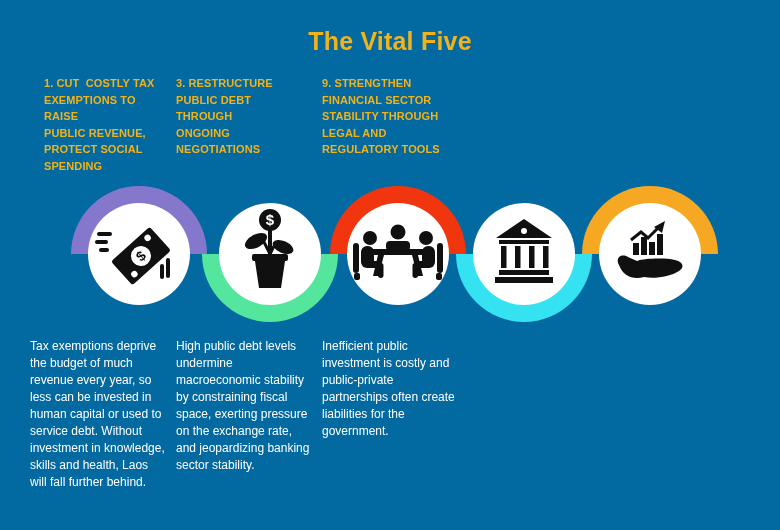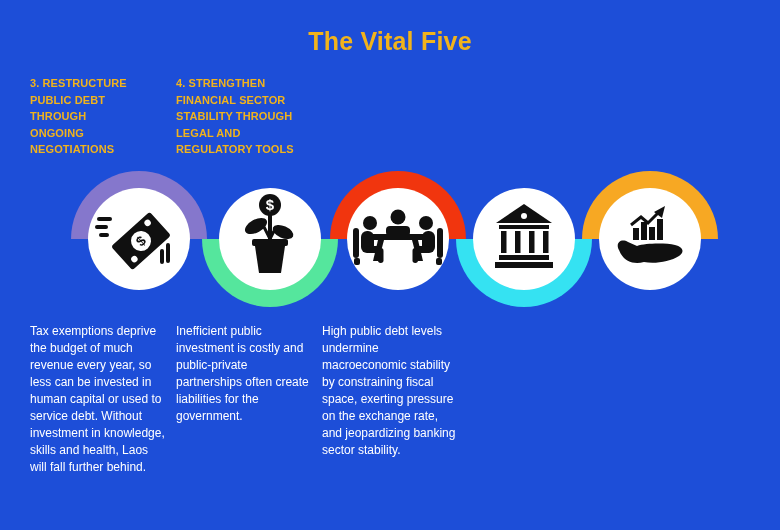--- a/index.html
+++ b/index.html
@@ -1,20 +1,20 @@
 <!DOCTYPE html>
 <html><head>
 <meta charset="utf-8">
 <style>
   html,body{margin:0;padding:0;background:#082c44;}
   .canvas{
     position:relative;
     width:780px;height:530px;
     margin:0 auto;
-    background:#1d4ed8;
+    background:#0369a1;
     overflow:hidden;
     font-family:"Liberation Sans","DejaVu Sans",sans-serif;
   }
   .title{
     margin-top:27px;
     text-align:center;
     font-size:25px;
     font-weight:bold;
     color:#f1b31c;
     letter-spacing:.2px;
@@ -51,26 +51,31 @@
   }
 </style>
 </head>
 <body>
 
 <div class="canvas">
 
   <div class="title">The Vital Five</div>
 
   <div class="cols headings">
+    <div class="heading col1-heading">1. CUT  COSTLY TAX
+EXEMPTIONS TO RAISE
+PUBLIC REVENUE,
+PROTECT SOCIAL
+SPENDING</div>
     <div class="heading">3. RESTRUCTURE
 PUBLIC DEBT
 THROUGH
 ONGOING
 NEGOTIATIONS</div>
-    <div class="heading">4. STRENGTHEN
+    <div class="heading">9. STRENGTHEN
 FINANCIAL SECTOR
 STABILITY THROUGH
 LEGAL AND
 REGULATORY TOOLS</div>
   </div>
 
   <svg class="chain" width="780" height="150" viewBox="0 0 780 150">
 
     <g>
       <path d="M71,75 A68,68 0 0 1 207,75 Z" fill="#8577cc"></path>
@@ -160,17 +165,17 @@
         <rect x="7" y="-19" width="6" height="21"></rect>
         <path d="M-19,-13 L-9,-21 L-2,-15 L10,-27" fill="none" stroke="#101010" stroke-width="3"></path>
         <path d="M4,-26 L15,-32 L12,-20 Z"></path>
         <path d="M-31,12 C-35,5 -29,0 -22,4 L-13,8 C-4,5 16,5 25,7 C33,9 35,14 29,18 C20,24 4,26 -6,24 C-17,27 -27,23 -31,12 Z"></path>
       </g>
     </g>
   </svg>
 
   <div class="cols bodies">
     <div class="body-text">Tax exemptions deprive the budget of much revenue every year, so less can be invested in human capital or used to service debt. Without investment in knowledge, skills and health, Laos will fall further behind.</div>
+    <div class="body-text">High public debt levels undermine macroeconomic stability by constraining fiscal space, exerting pressure on the exchange rate, and jeopardizing banking sector stability.</div>
     <div class="body-text">Inefficient public investment is costly and public-private partnerships often create liabilities for the government.</div>
-    <div class="body-text">High public debt levels undermine macroeconomic stability by constraining fiscal space, exerting pressure on the exchange rate, and jeopardizing banking sector stability.</div>
   </div>
 
 </div>
 
 </body></html>

